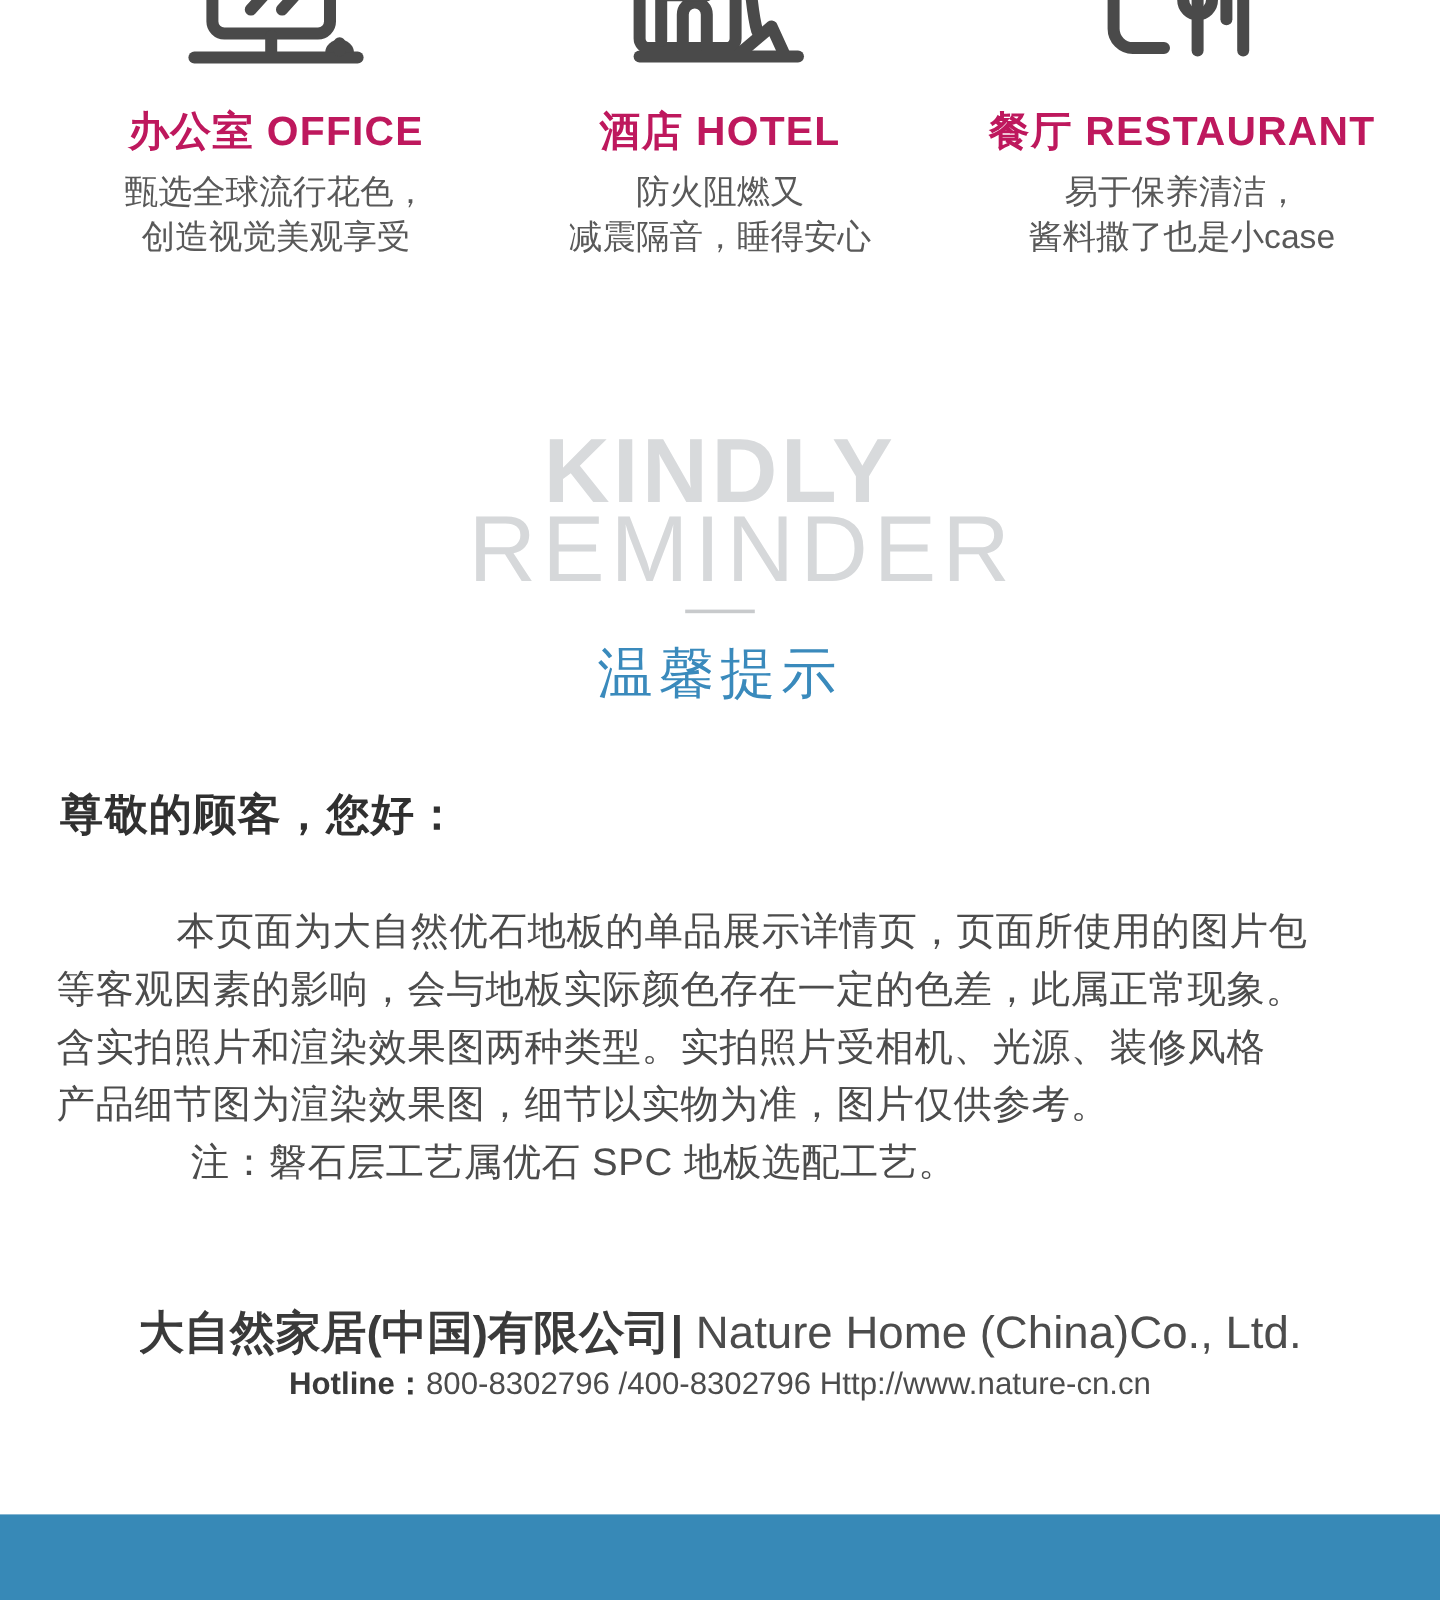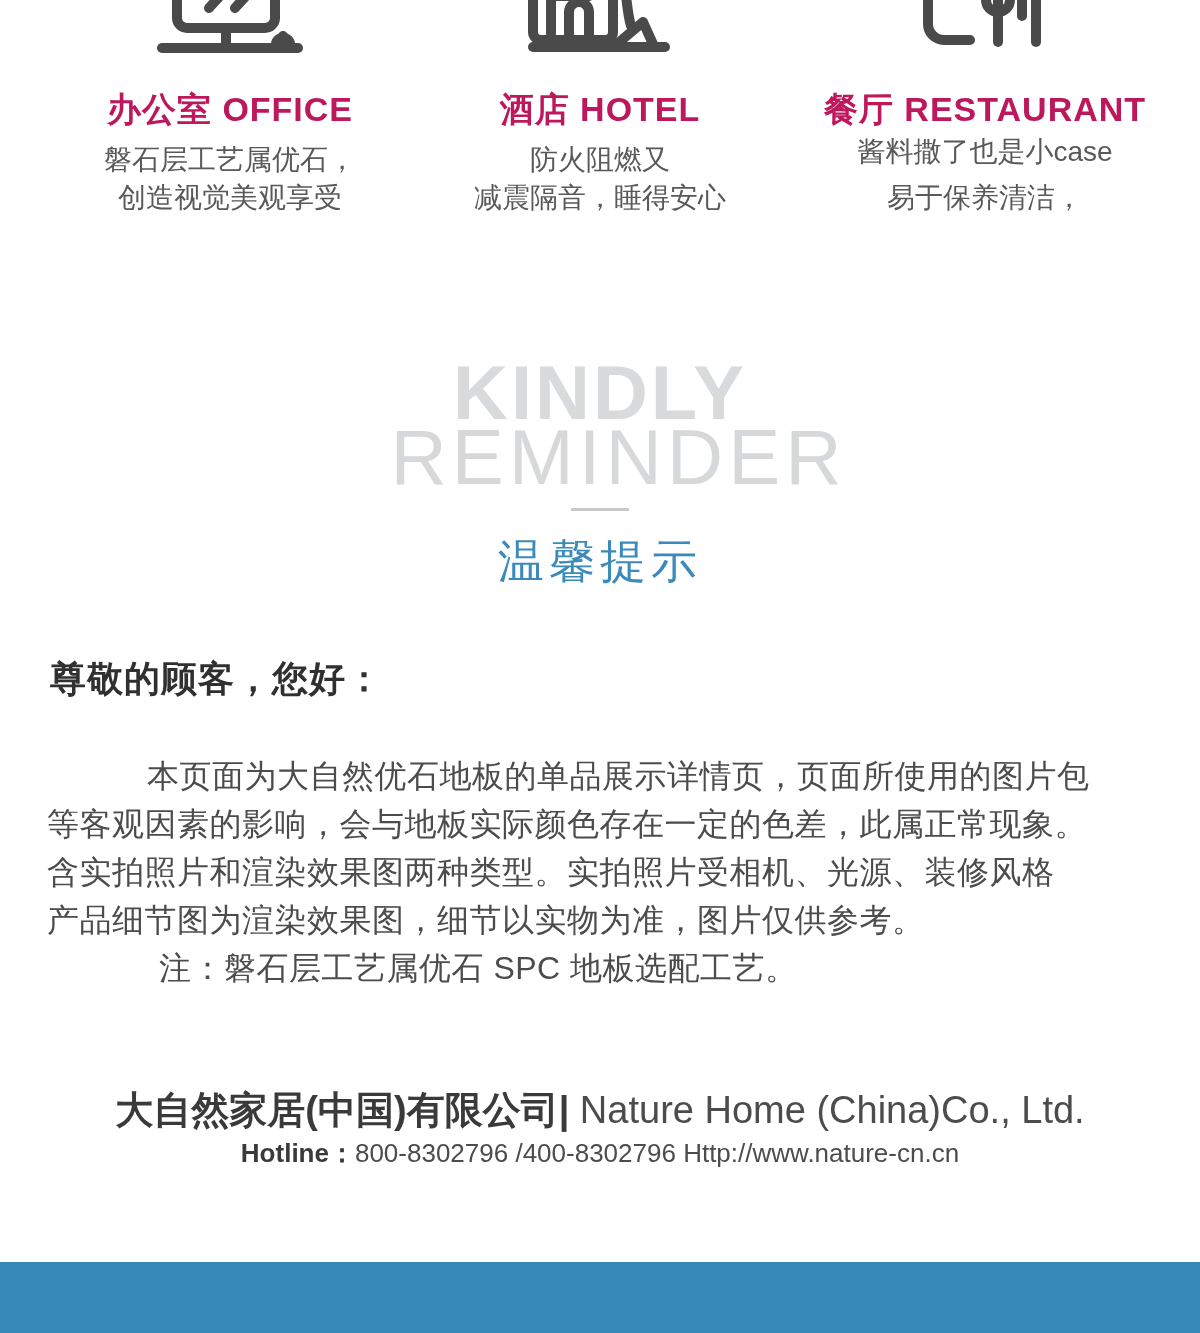--- a/index.html
+++ b/index.html
@@ -60,21 +60,21 @@
         <rect class="ic" x="22" y="-52" width="98" height="80" rx="10"></rect>
         <line class="ic" x1="54" y1="8" x2="74" y2="-14" stroke-width="8"></line>
         <line class="ic" x1="80" y1="8" x2="100" y2="-14" stroke-width="8"></line>
         <line class="ic" x1="71" y1="30" x2="71" y2="43" stroke-width="14"></line>
         <line class="ic" x1="7" y1="48" x2="143" y2="48" stroke-width="12"></line>
         <path class="ic-fill" d="M116,44 a12,11 0 0 1 24,0 z"></path>
         <line class="ic" x1="128" y1="36" x2="128" y2="42" stroke="#ffffff" stroke-width="4"></line>
       </svg>
     </div>
     <h3 class="feature-title">办公室 OFFICE</h3>
-    <p class="feature-line first">磐石层工艺属优石，</p>
+    <p class="feature-line first">甄选全球流行花色，</p>
     <p class="feature-line">创造视觉美观享受</p>
   </div>
 
   <div class="feature feature-2">
     <div class="icon-wrap">
       <svg width="150" height="55" viewBox="0 0 150 55">
         <rect class="ic" x="8" y="-55" width="80" height="95" rx="8"></rect>
         <line class="ic" x1="26" y1="-40" x2="26" y2="34"></line>
         <path class="ic" d="M44,40 V12 a10,10 0 0 1 20,0 V40"></path>
         <line class="ic" x1="26" y1="-4" x2="64" y2="-4" stroke-width="8"></line>
@@ -92,22 +92,22 @@
     <div class="icon-wrap">
       <svg width="150" height="55" viewBox="0 0 150 55">
         <path class="ic" d="M18,-45 V24 a16,16 0 0 0 16,16 H60" stroke-width="11"></path>
         <path class="ic" d="M76,-40 V0 a12,12 0 0 0 24,0 V-40" stroke-width="9"></path>
         <line class="ic" x1="88" y1="-45" x2="88" y2="42" stroke-width="10"></line>
         <line class="ic" x1="112" y1="-10" x2="112" y2="16" stroke-width="9"></line>
         <line class="ic" x1="126" y1="-45" x2="126" y2="42" stroke-width="10"></line>
       </svg>
     </div>
     <h3 class="feature-title">餐厅 RESTAURANT</h3>
+    <p class="feature-line first">易于保养清洁，</p>
     <p class="feature-line">酱料撒了也是小case</p>
-    <p class="feature-line first">易于保养清洁，</p>
   </div>
 
   <div class="reminder">
     <div class="kindly-en-1">KINDLY</div>
     <div class="kindly-en-2">REMINDER</div>
     <div class="divider"></div>
     <div class="kindly-cn">温馨提示</div>
   </div>
 
   <h4 class="greeting">尊敬的顾客，您好：</h4>

